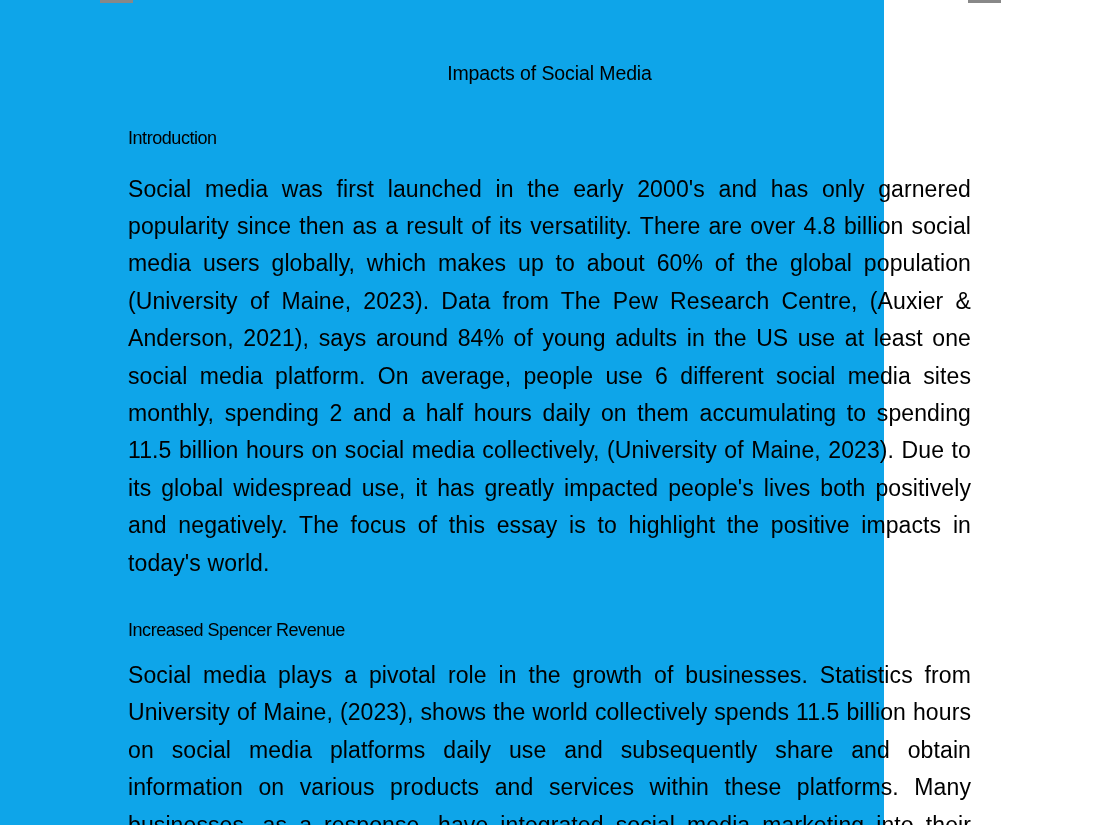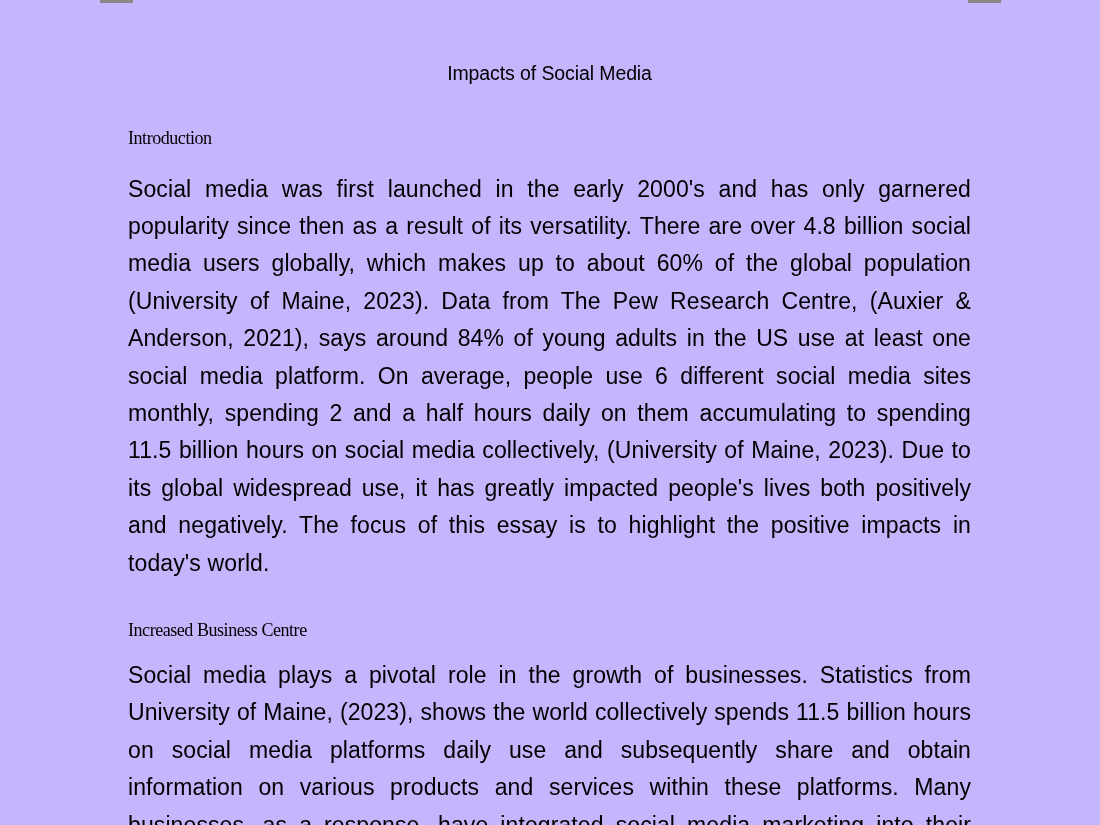--- a/index.html
+++ b/index.html
@@ -23,23 +23,23 @@
     height: 3px;
     background: #888888;
   }
   #margin-mark-left  { left: 100px;  width: 33px; }
   #margin-mark-right { left: 968px;  width: 33px; }
 
   .page {
     position: absolute;
     top: 0;
     left: 0;
-    width: 1100px;
+    width: 884px;
     height: 825px;
-    background: #c4b5fd;
+    background: #0ea5e9;
   }
 
   .content {
     position: absolute;
     left: 128px;
     top: 0;
     width: 843px;
   }
 
   .doc-title {
@@ -52,21 +52,21 @@
     font-weight: normal;
     font-family: "Liberation Sans", sans-serif;
   }
 
   .section-heading {
     font-size: 18px;
     font-weight: normal;
     line-height: 1;
     letter-spacing: -0.45px;
     margin: 0;
-    font-family: Liberation Serif, serif;
+    font-family: Liberation Sans, sans-serif;
   }
 
   #heading-introduction { padding-top: 45px; }
   #heading-business     { padding-top: 39px; }
 
   .body-paragraph {
     font-size: 23px;
     line-height: 37.4px;
     text-align: justify;
     text-justify: inter-word;
@@ -90,18 +90,18 @@
   <div class="margin-mark" id="margin-mark-right"></div>
 
   <div class="content">
 
     <h1 class="doc-title">Impacts of Social Media</h1>
 
     <h2 class="section-heading" id="heading-introduction">Introduction</h2>
 
     <p class="body-paragraph" id="paragraph-intro">Social media was first launched in the early 2000's and has only garnered popularity since then as a result of its versatility. There are over 4.8 billion social media users globally, which makes up to about 60% of the global population (University of Maine, 2023). Data from The Pew Research Centre, (Auxier &amp; Anderson, 2021), says around 84% of young adults in the US use at least one social media platform. On average, people use 6 different social media sites monthly, spending 2 and a half hours daily on them accumulating to spending 11.5 billion hours on social media collectively, (University of Maine, 2023). Due to its global widespread use, it has greatly impacted people's lives both positively and negatively.  The focus of this essay is to highlight the positive impacts in today's world.</p>
 
-    <h2 class="section-heading" id="heading-business">Increased Business Centre</h2>
+    <h2 class="section-heading" id="heading-business">Increased Spencer Revenue</h2>
 
     <p class="body-paragraph clipped-bottom" id="paragraph-business">Social media plays a pivotal role in the growth of businesses. Statistics from University of Maine, (2023), shows the world collectively spends 11.5 billion hours on social media platforms daily use and subsequently share and obtain information on various products and services within these platforms. Many businesses, as a response, have integrated social media marketing into their business strategy to easily reach and interact with the global market. According to (Spencer, 2021), 89% of marketers see social media as an integral part of their overall strategy and 73% of marketers have seen improved website traffic from</p>
 
   </div>
 </div>
 
 </body></html>

